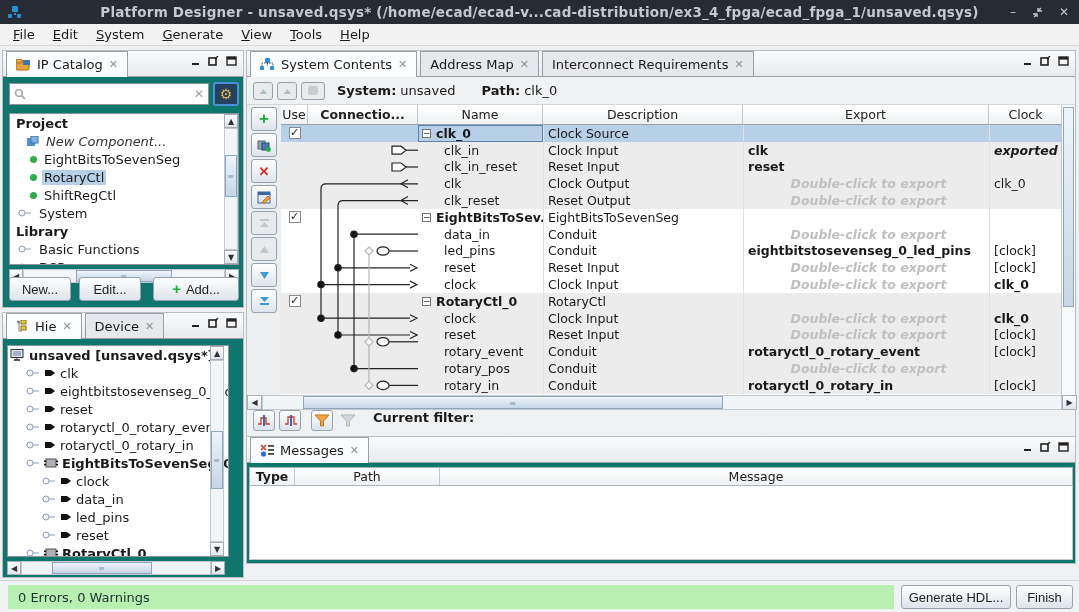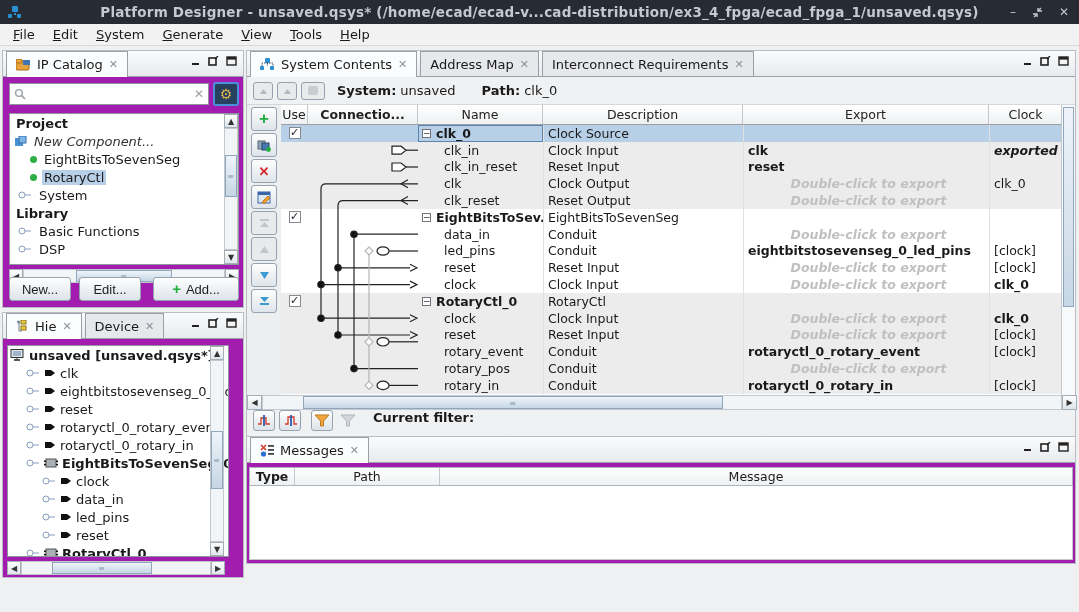--- a/index.html
+++ b/index.html
@@ -18,21 +18,21 @@
     white-space:nowrap; overflow:hidden; }
   .titlebar .wbtns { position:absolute; right:10px; display:flex; gap:16px; align-items:center; }
   .titlebar .wbtns span { color:#c3c9d3; font-size:12px; line-height:12px; cursor:default; }
   
   .menubar { position:absolute; left:0; top:24px; width:1079px; height:22px;
     background:#f2f2f2; border-bottom:1px solid #d9d9d9; display:flex; align-items:center; padding-left:4px; }
   .menubar .mi { padding:2px 9px; font-size:13px; }
   .menubar .mi u { text-decoration:underline; }
   
   .workspace { position:absolute; left:0; top:46px; width:1079px; height:534px; background:#eef0f2; }
-  .panel { position:absolute; background:#a21caf; border:1px solid #b9bcc0; }
+  .panel { position:absolute; background:#0f766e; border:1px solid #b9bcc0; }
   .ptabs { position:relative; height:26px; background:linear-gradient(#fafbfc,#e8eaee);
     border-bottom:1px solid #9aa0a8; display:flex; align-items:flex-end; }
   .ptab { display:flex; align-items:center; gap:6px; height:25px; padding:0 9px;
     border:1px solid #9aa0a8; border-bottom:none; margin-left:3px;
     background:#e6e8ec; font-size:13px; white-space:nowrap; }
   .ptab.active { background:#fbfcfd; height:26px; margin-bottom:-1px; }
   .tclose { color:#8b8f96; font-size:11px; font-weight:bold; }
   .winbtns { position:absolute; right:6px; top:5px; display:flex; gap:7px; align-items:center; }
   
   .btn { display:inline-flex; align-items:center; justify-content:center; gap:5px;
@@ -214,36 +214,40 @@
           <span class="sclear">✕</span>
         </div>
         <div class="gearbtn">
           <span>⚙</span>
         </div>
       </div>
       <div class="treebox" id="ip-tree">
           <div class="titem" style="padding-left: 4px;">
             <span class="lbl bold">Project</span>
           </div>
-          <div class="titem" style="padding-left: 4px; text-align: right;">
+          <div class="titem" style="padding-left: 16px; text-align: right;">
             <span>
               <svg width="13" height="11">
                 <rect x="1" y="2" width="8" height="8" fill="#4a90d4"></rect>
                 <rect x="5" y="0" width="7" height="7" fill="#7ab4e8" stroke="#3a70a8"></rect>
               </svg>
             </span>
             <span class="lbl ital">New Component...</span>
           </div>
           <div class="titem" style="padding-left: 20px;">
             <span class="gdot"></span>
             <span class="lbl">EightBitsToSevenSeg</span>
           </div>
           <div class="titem sel" style="padding-left: 20px;">
             <span class="gdot"></span>
             <span class="lbl">RotaryCtl</span>
+          </div>
+          <div class="titem" style="padding-left: 20px;">
+            <span class="gdot"></span>
+            <span class="lbl">ShiftRegCtl</span>
           </div>
           <div class="titem" style="padding-left: 8px;">
             <span>
               <svg width="14" height="10">
                 <circle cx="4" cy="5" r="3" fill="#fff" stroke="#8aa0c0"></circle>
                 <line x1="7" y1="5" x2="13" y2="5" stroke="#8aa0c0"></line>
               </svg>
             </span>
             <span class="lbl">System</span>
           </div>
@@ -1041,13 +1045,18 @@
       <div class="msghead">
         <div class="mh" style="width:45px;font-weight:bold;">Type</div>
         <div class="mh" style="width:145px;">Path</div>
         <div class="mh" style="flex:1;border-right:none;">Message</div>
       </div>
       <div class="msgbody"></div>
     </section>
 
   </div>
 
+  <div class="statusbar">
+    <div class="statusmsg">0 Errors, 0 Warnings</div>
+    <button class="btn gen-btn">Generate HDL...</button>
+    <button class="btn fin-btn">Finish</button>
+  </div>
 </div>
 
 </body></html>

